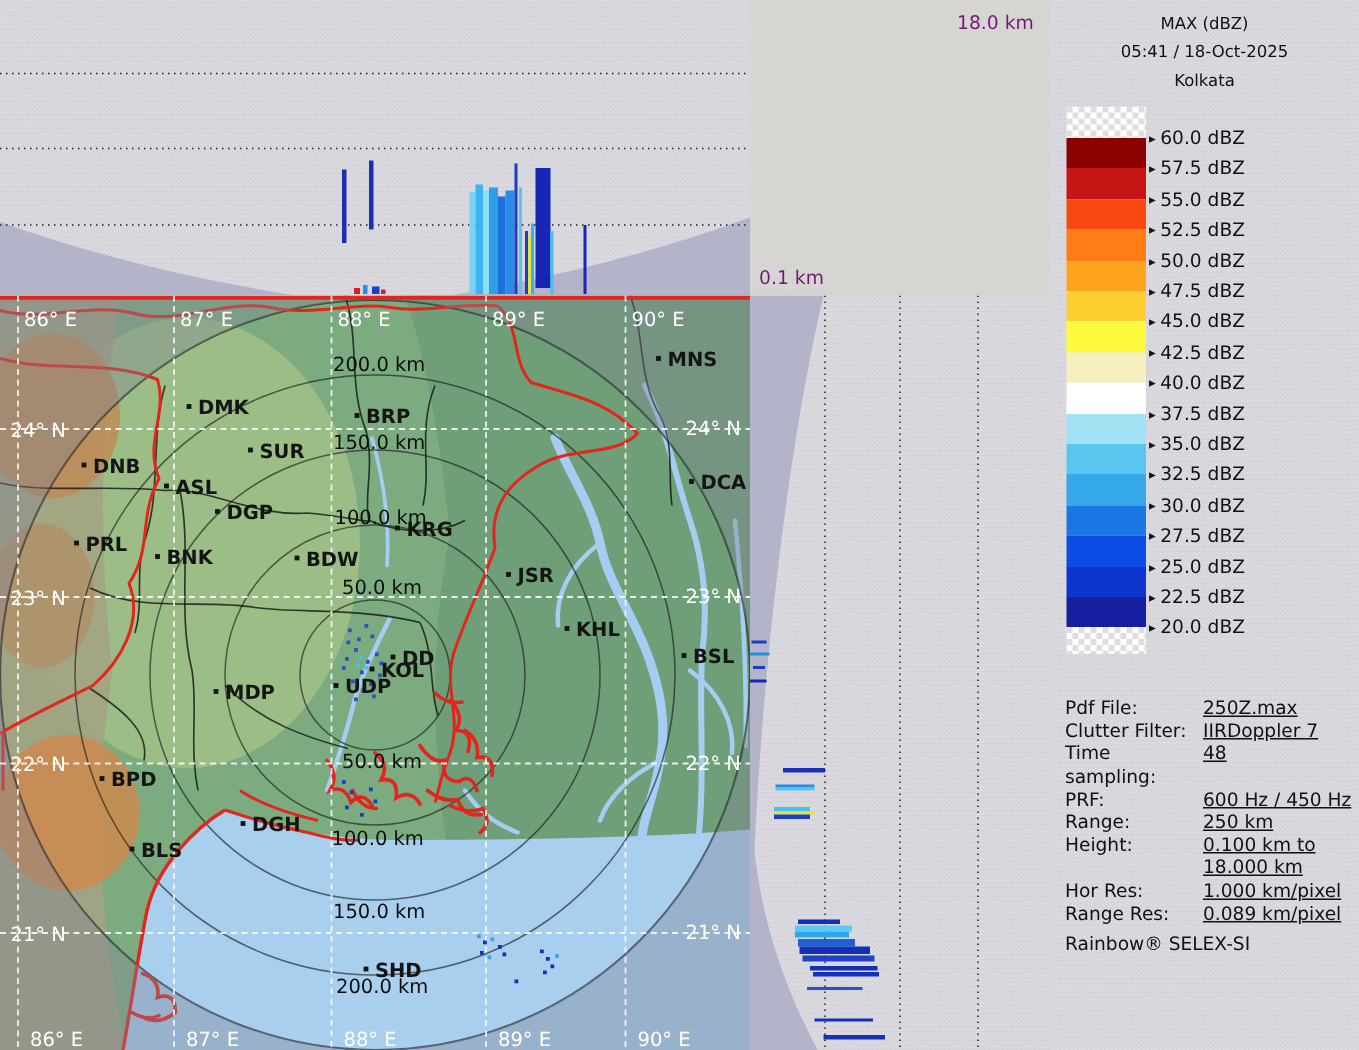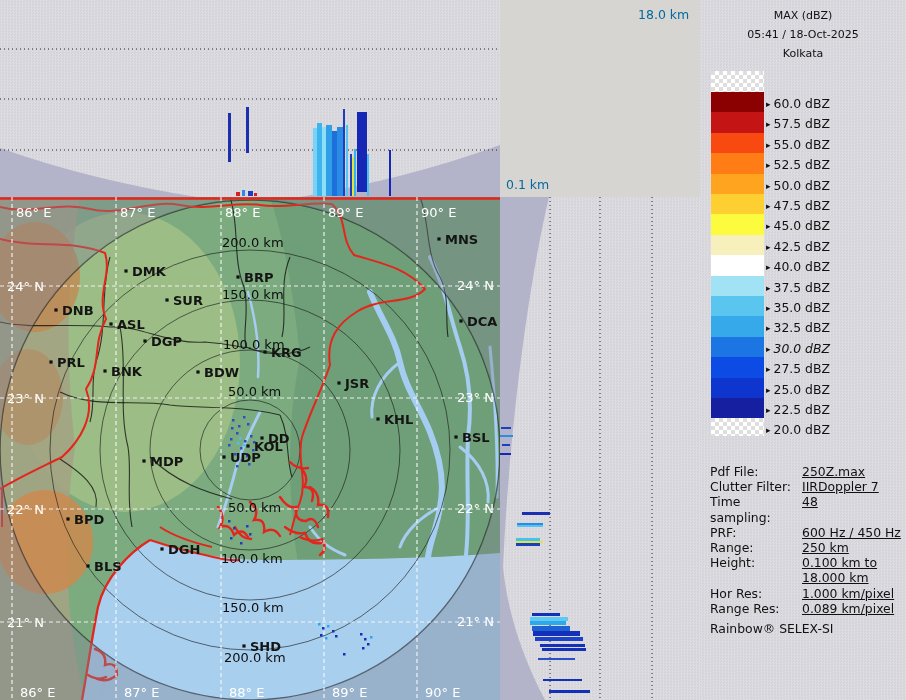--- a/index.html
+++ b/index.html
@@ -7,29 +7,29 @@
        font-family:"DejaVu Sans","Liberation Sans",sans-serif;color:#111;
        background:#d7d5d1;}
   .stipple{background-image:repeating-conic-gradient(#dcdce1 0% 25%, #d3d3d9 0% 50%);background-size:3px 3px;}
   
   #top-strip{position:absolute;left:0;top:0;width:500px;height:197px;}
   #right-strip{position:absolute;left:500px;top:197px;width:200px;height:503px;}
   #map-panel{position:absolute;left:0;top:197px;width:500px;height:446px;border-radius:29px;}
   #legend-panel{position:absolute;left:700px;top:0;width:206px;height:700px;}
   svg{display:block}
   
-  .axis-label{position:absolute;font-size:12.5px;color:#0369a1;white-space:nowrap;}
+  .axis-label{position:absolute;font-size:12.5px;color:#701a75;white-space:nowrap;}
   #lbl-top-height{left:638px;top:7px;}
   #lbl-bottom-height{left:506px;top:177px;}
   
   #legend-title{position:absolute;left:0;top:6px;width:100%;text-align:center;font-size:11px;line-height:19px;}
   #legend-scale{position:absolute;left:0;top:0;width:100%;height:450px;}
   .swatch{position:absolute;left:11px;width:53px;}
   .checker{background:repeating-conic-gradient(#ffffff 0% 25%, #dedede 0% 50%) 0 0/8px 8px;}
-  .scale-label{position:absolute;left:66px;font-size:12.4px;white-space:nowrap;color:#111;margin-top:12px;}
+  .scale-label{position:absolute;left:66px;font-size:12.4px;white-space:nowrap;color:#111;}
   .scale-label .arrow{font-size:9px;margin-right:3px;position:relative;top:-1px;}
   
   #info-block{position:absolute;left:10px;top:464px;width:192px;font-size:12.4px;line-height:15.2px;}
   .info-row{display:flex;}
   .info-label{width:92px;flex:none;}
   .info-value{flex:1;text-decoration:underline;}
   #info-footer{position:absolute;left:10px;top:621px;font-size:12.4px;}
 </style>
 </head>
 <body>
@@ -343,21 +343,21 @@
         <div class="scale-label" style="top: 226.8px;"><span class="arrow">▸</span>42.5 dBZ</div>
         <div class="swatch" style="background: rgb(247, 240, 189); top: 234.8px; height: 20.4px;"></div>
         <div class="scale-label" style="top: 247.2px;"><span class="arrow">▸</span>40.0 dBZ</div>
         <div class="swatch" style="background: rgb(255, 255, 255); top: 255.2px; height: 20.4px;"></div>
         <div class="scale-label" style="top: 267.6px;"><span class="arrow">▸</span>37.5 dBZ</div>
         <div class="swatch" style="background: rgb(162, 226, 245); top: 275.6px; height: 20.4px;"></div>
         <div class="scale-label" style="top: 288px;"><span class="arrow">▸</span>35.0 dBZ</div>
         <div class="swatch" style="background: rgb(90, 197, 239); top: 296px; height: 20.4px;"></div>
         <div class="scale-label" style="top: 308.4px;"><span class="arrow">▸</span>32.5 dBZ</div>
         <div class="swatch" style="background: rgb(53, 169, 233); top: 316.4px; height: 20.4px;"></div>
-        <div class="scale-label" style="top: 328.8px; font-style: italic;"><span class="arrow">▸</span>30.0 dBZ</div>
+        <div class="scale-label" style="top: 328.8px;"><span class="arrow">▸</span>30.0 dBZ</div>
         <div class="swatch" style="background: rgb(27, 117, 226); top: 336.8px; height: 20.4px;"></div>
         <div class="scale-label" style="top: 349.2px;"><span class="arrow">▸</span>27.5 dBZ</div>
         <div class="swatch" style="background: rgb(12, 75, 228); top: 357.2px; height: 20.4px;"></div>
         <div class="scale-label" style="top: 369.6px;"><span class="arrow">▸</span>25.0 dBZ</div>
         <div class="swatch" style="background: rgb(14, 53, 205); top: 377.6px; height: 20.4px;"></div>
         <div class="scale-label" style="top: 390px;"><span class="arrow">▸</span>22.5 dBZ</div>
         <div class="swatch" style="background: rgb(21, 31, 159); top: 398px; height: 20.4px;"></div>
         <div class="scale-label" style="top: 410.4px;"><span class="arrow">▸</span>20.0 dBZ</div>
         <div class="swatch checker" style="top: 418.4px; height: 18px;"></div>
       </div>

